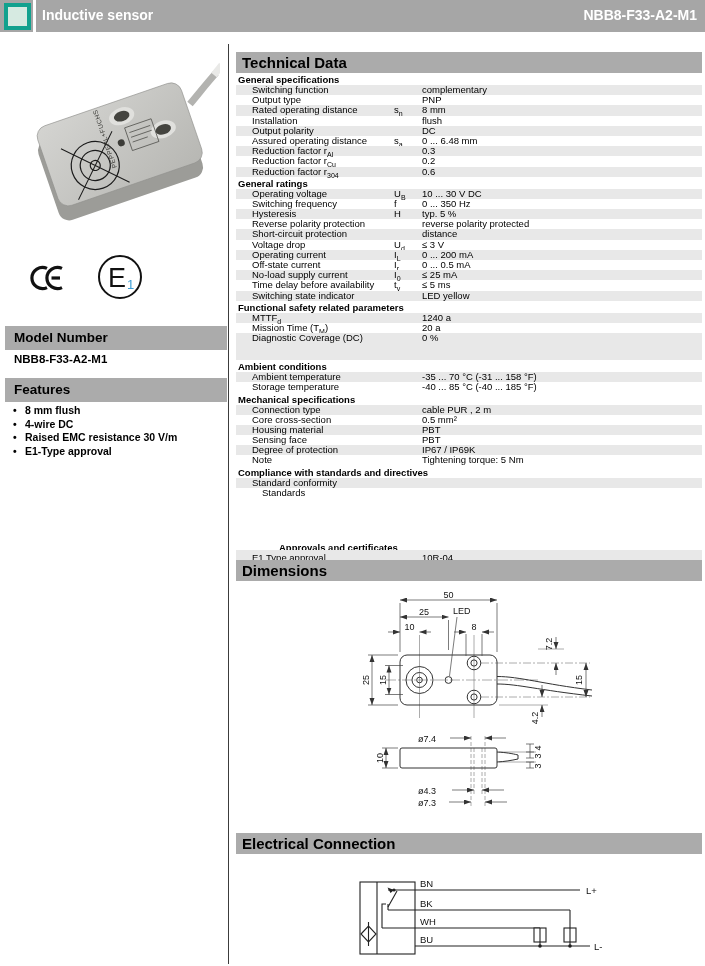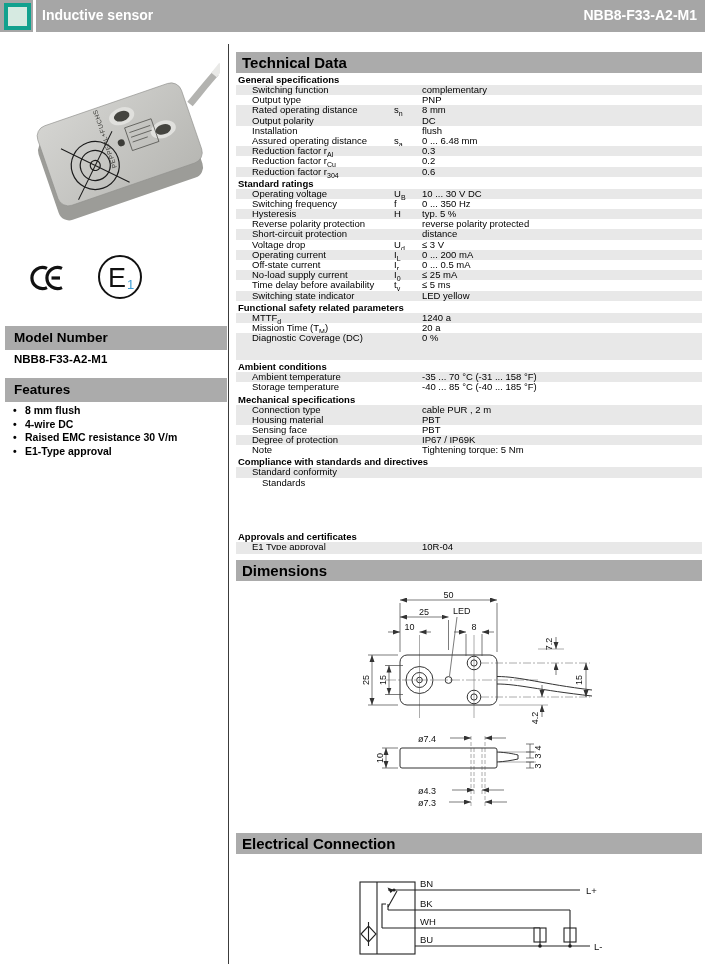--- a/index.html
+++ b/index.html
@@ -141,30 +141,30 @@
           <div>PNP</div>
         </span>
       </div>
       <div class="t-row alt" style="height: 10.2px;">
         <span class="t-label">Rated operating distance</span>
         <span class="t-sym">s<sub>n</sub></span>
         <span class="t-val">
           <div>8 mm</div>
         </span>
       </div>
+      <div class="t-row" style="height: 10.2px;">
+        <span class="t-label">Installation</span>
+        <span class="t-val">
+          <div>flush</div>
+        </span>
+      </div>
       <div class="t-row alt" style="height: 10.2px;">
         <span class="t-label">Output polarity</span>
         <span class="t-val">
           <div>DC</div>
-        </span>
-      </div>
-      <div class="t-row" style="height: 10.2px;">
-        <span class="t-label">Installation</span>
-        <span class="t-val">
-          <div>flush</div>
         </span>
       </div>
       <div class="t-row" style="height: 10.2px;">
         <span class="t-label">Assured operating distance</span>
         <span class="t-sym">s<sub>a</sub></span>
         <span class="t-val">
           <div>0 ... 6.48 mm</div>
         </span>
       </div>
       <div class="t-row alt" style="height: 10.2px;">
@@ -178,21 +178,21 @@
         <span class="t-val">
           <div>0.2</div>
         </span>
       </div>
       <div class="t-row alt" style="height: 10.2px;">
         <span class="t-label">Reduction factor r<sub>304</sub></span>
         <span class="t-val">
           <div>0.6</div>
         </span>
       </div>
-      <div class="td-sec">Standard ratings</div>
+      <div class="td-sec">General ratings</div>
       <div class="t-row alt" style="height: 10.2px;">
         <span class="t-label">Operating voltage</span>
         <span class="t-sym">U<sub>B</sub></span>
         <span class="t-val">
           <div>10 ... 30 V DC</div>
         </span>
       </div>
       <div class="t-row" style="height: 10.2px;">
         <span class="t-label">Switching frequency</span>
         <span class="t-sym">f</span>
@@ -292,20 +292,26 @@
           <div>-40 ... 85 °C (-40 ... 185 °F)</div>
         </span>
       </div>
       <div class="td-sec">Mechanical specifications</div>
       <div class="t-row alt" style="height: 10.2px;">
         <span class="t-label">Connection type</span>
         <span class="t-val">
           <div>cable PUR , 2 m</div>
         </span>
       </div>
+      <div class="t-row" style="height: 10.2px;">
+        <span class="t-label">Core cross-section</span>
+        <span class="t-val">
+          <div>0.5 mm²</div>
+        </span>
+      </div>
       <div class="t-row alt" style="height: 10.2px;">
         <span class="t-label">Housing material</span>
         <span class="t-val">
           <div>PBT</div>
         </span>
       </div>
       <div class="t-row" style="height: 10.2px;">
         <span class="t-label">Sensing face</span>
         <span class="t-val">
           <div>PBT</div>
@@ -326,21 +332,21 @@
       <div class="td-sec">Compliance with standards and directives</div>
       <div class="t-row alt" style="height: 10.2px;">
         <span class="t-label">Standard conformity</span>
         <span class="t-val">
           <div></div>
         </span>
       </div>
       <div class="t-row" style="height: 40.8px;">
         <span class="t-label ind2">Standards</span>
       </div>
-      <div class="td-sec" style="margin-top: 13px;">Approvals and certificates</div>
+      <div class="td-sec" style="margin-top: 13px; margin-left: 41px;">Approvals and certificates</div>
       <div class="t-row alt" style="height: 10.2px;">
         <span class="t-label">E1 Type approval</span>
         <span class="t-val">
           <div>10R-04</div>
         </span>
       </div>
     </div>
   <div class="stripe-end"></div>
 
   <div class="rbar" style="top:560px">Dimensions</div>

